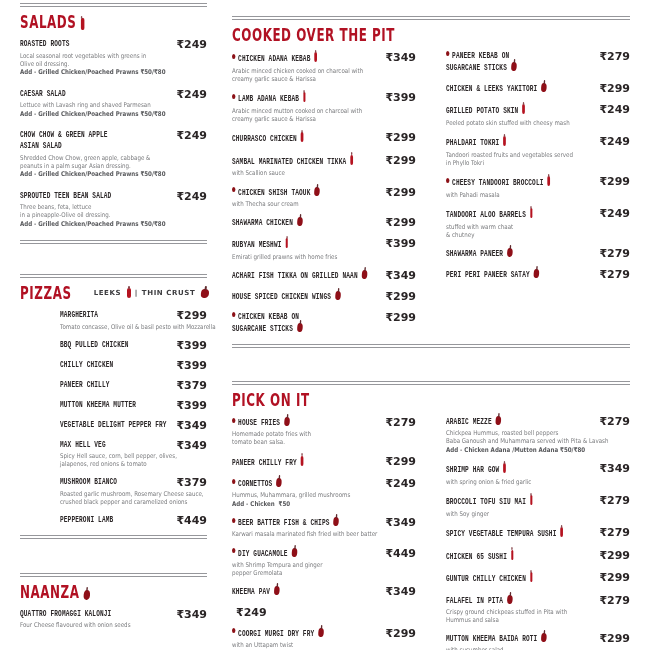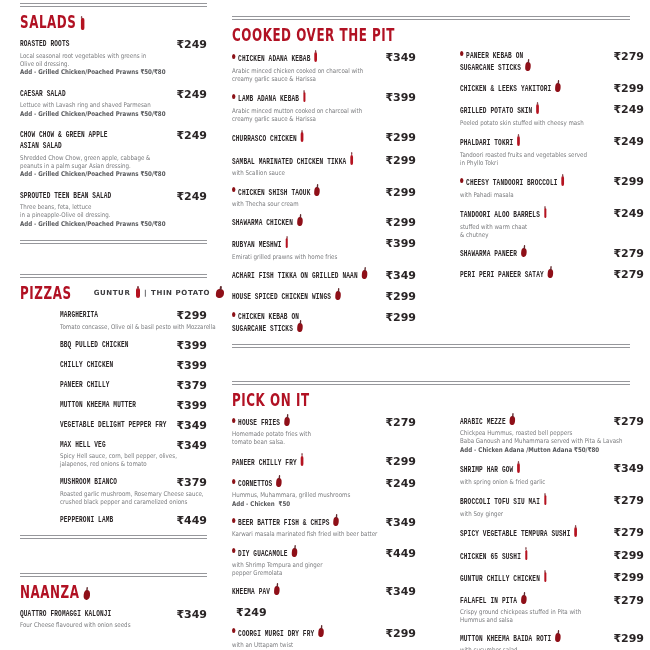--- a/index.html
+++ b/index.html
@@ -1,20 +1,20 @@
 <!DOCTYPE html>
 <html><head>
 <meta charset="utf-8">
 <style>
   html,body{margin:0;padding:0;width:650px;height:650px;background:#ffffff;overflow:hidden;
     font-family:"DejaVu Sans","Liberation Sans",sans-serif;}
   .col-left{position:absolute;left:20px;top:3px;width:187px;}
   .area-right{position:absolute;left:232px;top:16px;width:398px;}
   .cols{display:flex;}
-  .c1{width:184px;margin-right:44px;flex:0 0 184px;}
+  .c1{width:184px;margin-right:30px;flex:0 0 184px;}
   .c2{width:184px;flex:0 0 184px;padding-top:31px;box-sizing:border-box;}
   .rule{height:2px;border-top:1.5px solid #96979b;border-bottom:1.5px solid #96979b;}
   .sec-head{height:18px;margin:6px 0 8px 0;white-space:nowrap;display:flex;align-items:center;}
   .hd-in{display:inline-block;font-weight:bold;font-size:17px;letter-spacing:0.8px;color:#b11123;
     transform:scaleX(0.70);transform-origin:0 50%;white-space:pre;}
   .sub{font-size:7px;font-weight:bold;color:#3d3d40;letter-spacing:0.6px;white-space:nowrap;display:inline-flex;align-items:center;}
   .sep{margin:0 4px;color:#3d3d40;}
   .it{margin-bottom:10px;}
   .sec-salads .it{margin-bottom:12.5px;}
   .sec-pizzas .it{margin-bottom:9px;margin-left:40px;}
@@ -95,24 +95,24 @@
     <div class="rule"></div>
   </section>
 
   <div class="gap30"></div>
 
   <section class="sec-pizzas">
     <div class="rule"></div>
     <div class="sec-head">
       <span class="hd-in"><span>PIZZAS</span></span>
       <span class="sub">
-          <span>GUNTUR</span>
+          <span>LEEKS</span>
           <i class="chm"></i>
           <span class="sep">|</span>
-          <span>THIN POTATO</span>
+          <span>THIN CRUST</span>
           <i class="chh"></i>
         </span>
     </div>
 
     <div class="it">
       <div class="row">
           <span class="nm"><span class="nm-in"><span>MARGHERITA</span></span></span>
           <span class="pr">₹299</span>
         </div>
       <div class="ds">Tomato concasse, Olive oil &amp; basil pesto with Mozzarella</div>

